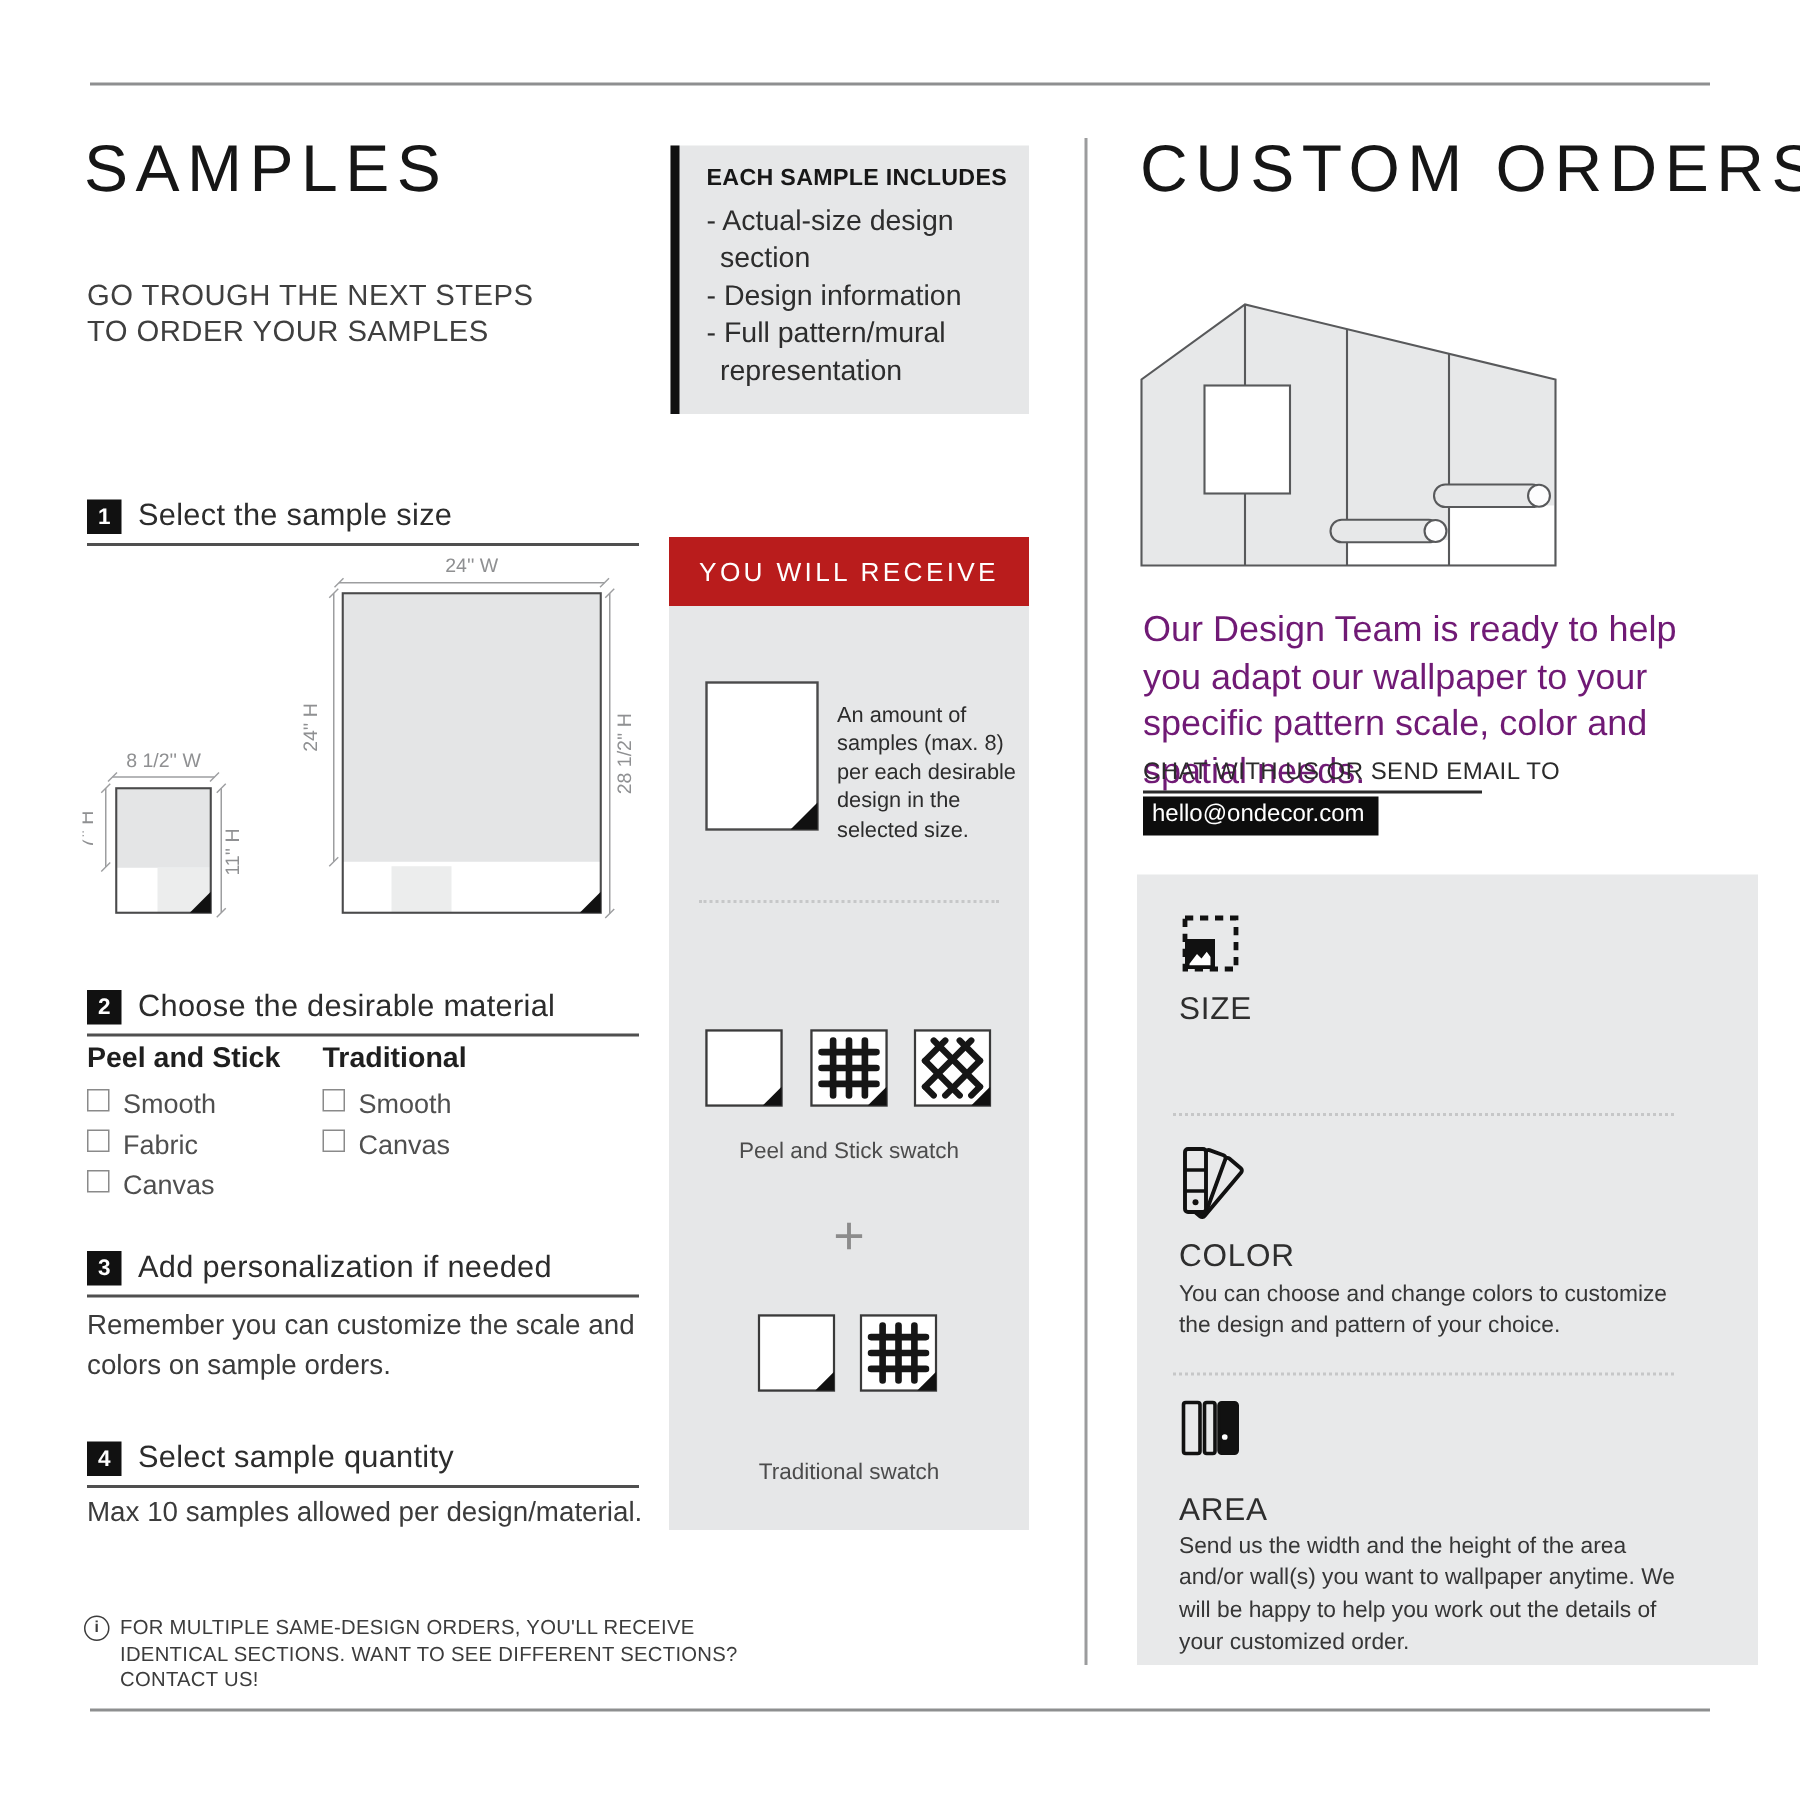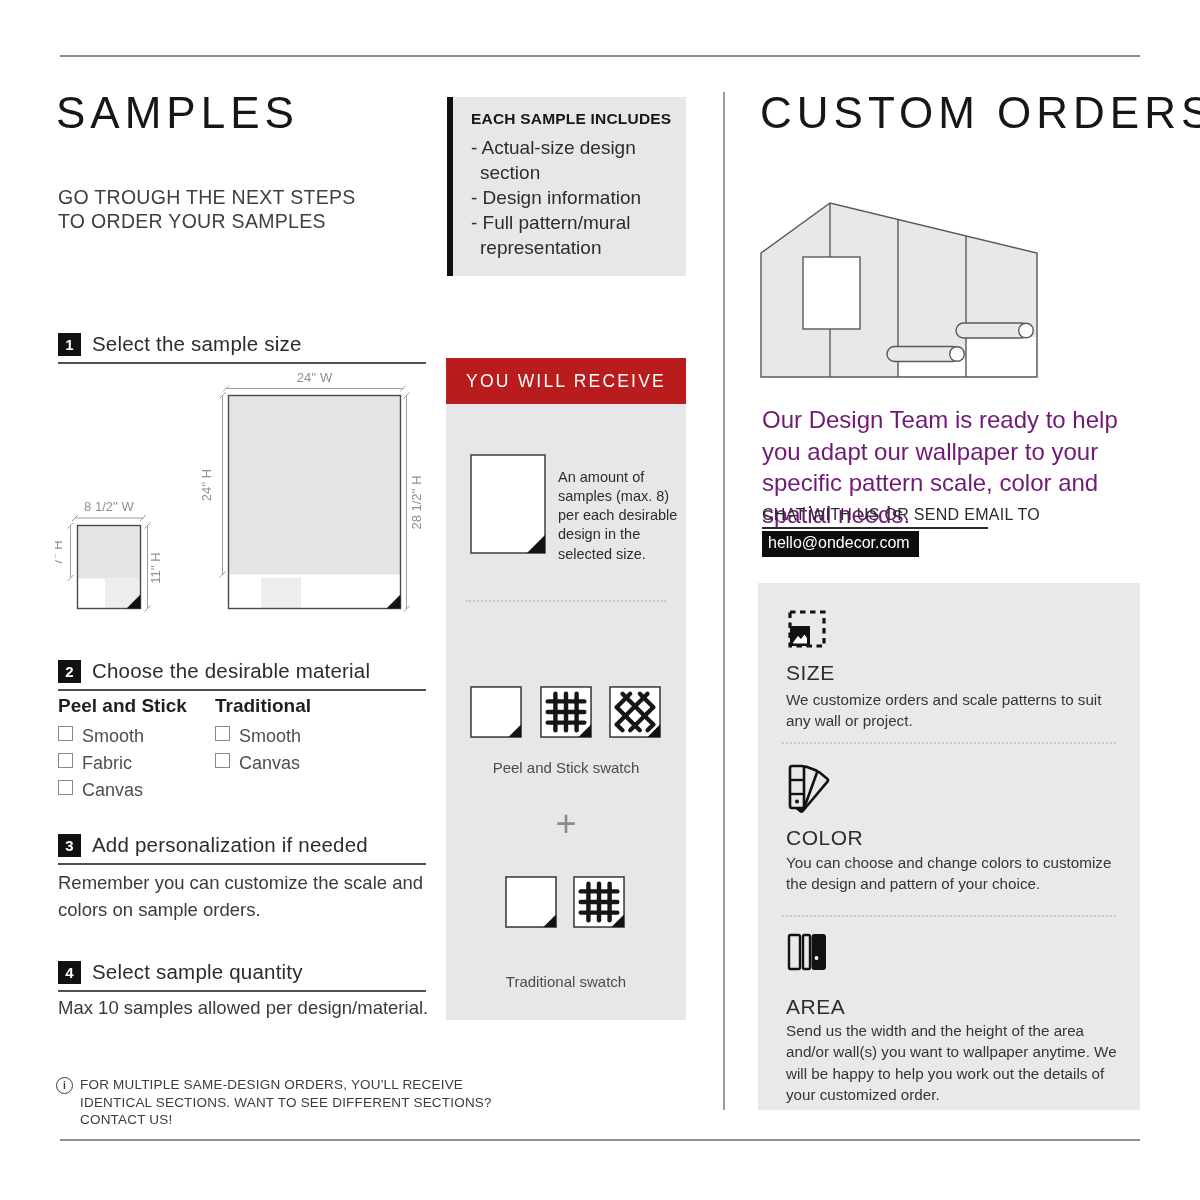--- a/index.html
+++ b/index.html
@@ -248,29 +248,28 @@
   </svg>
 
   <div class="abs intro" style="left:762px;top:404px;width:372px;">Our Design Team is ready to help you adapt our wallpaper to your specific pattern scale, color and spatial needs.</div>
 
   <div class="abs chat-label" style="left:762px;top:506px;">CHAT WITH US OR SEND EMAIL TO</div>
   <div class="abs" style="left:762px;top:527px;width:226px;border-top:2px solid #2b2b2b;"></div>
   <div class="abs" style="left:762px;top:531px;">
     <span class="email-badge">hello@ondecor.com</span>
   </div>
 
-  <div class="abs features-box" style="left:758px;top:583px;">
+  <div class="abs features-box" style="left:758px;top:583px;padding-left:32px;">
 
     <svg class="abs" style="left:28px;top:26px;" width="44" height="42" viewBox="0 0 44 42">
       <rect x="4" y="3" width="34" height="34" fill="none" stroke="#111" stroke-width="3.2" stroke-dasharray="5.5 4.5"></rect>
       <rect x="4" y="17" width="20" height="20" fill="#111"></rect>
       <path d="M7,33.5 L12,27 L15,30 L18.5,25.5 L21,29 L21,34.5 L7,34.5 Z" fill="#fff"></path>
     </svg>
     <div class="abs feat-name" style="left:28px;top:78px;">SIZE</div>
-    <div class="abs feat-body" style="left:28px;top:106px;">We customize orders and scale patterns to suit any wall or project.</div>
     <div class="abs dotted" style="left:24px;top:159px;width:334px;"></div>
 
     <svg class="abs" style="left:26px;top:178px;" width="52" height="52" viewBox="0 0 52 52">
       <g transform="rotate(40 13 46)">
         <rect x="6" y="5" width="14" height="42" rx="2" fill="#e8e9ea" stroke="#111" stroke-width="2.6"></rect>
       </g>
       <g transform="rotate(20 13 46)">
         <rect x="6" y="5" width="14" height="42" rx="2" fill="#e8e9ea" stroke="#111" stroke-width="2.6"></rect>
       </g>
       <rect x="6" y="5" width="14" height="42" rx="2" fill="#e8e9ea" stroke="#111" stroke-width="2.6"></rect>

